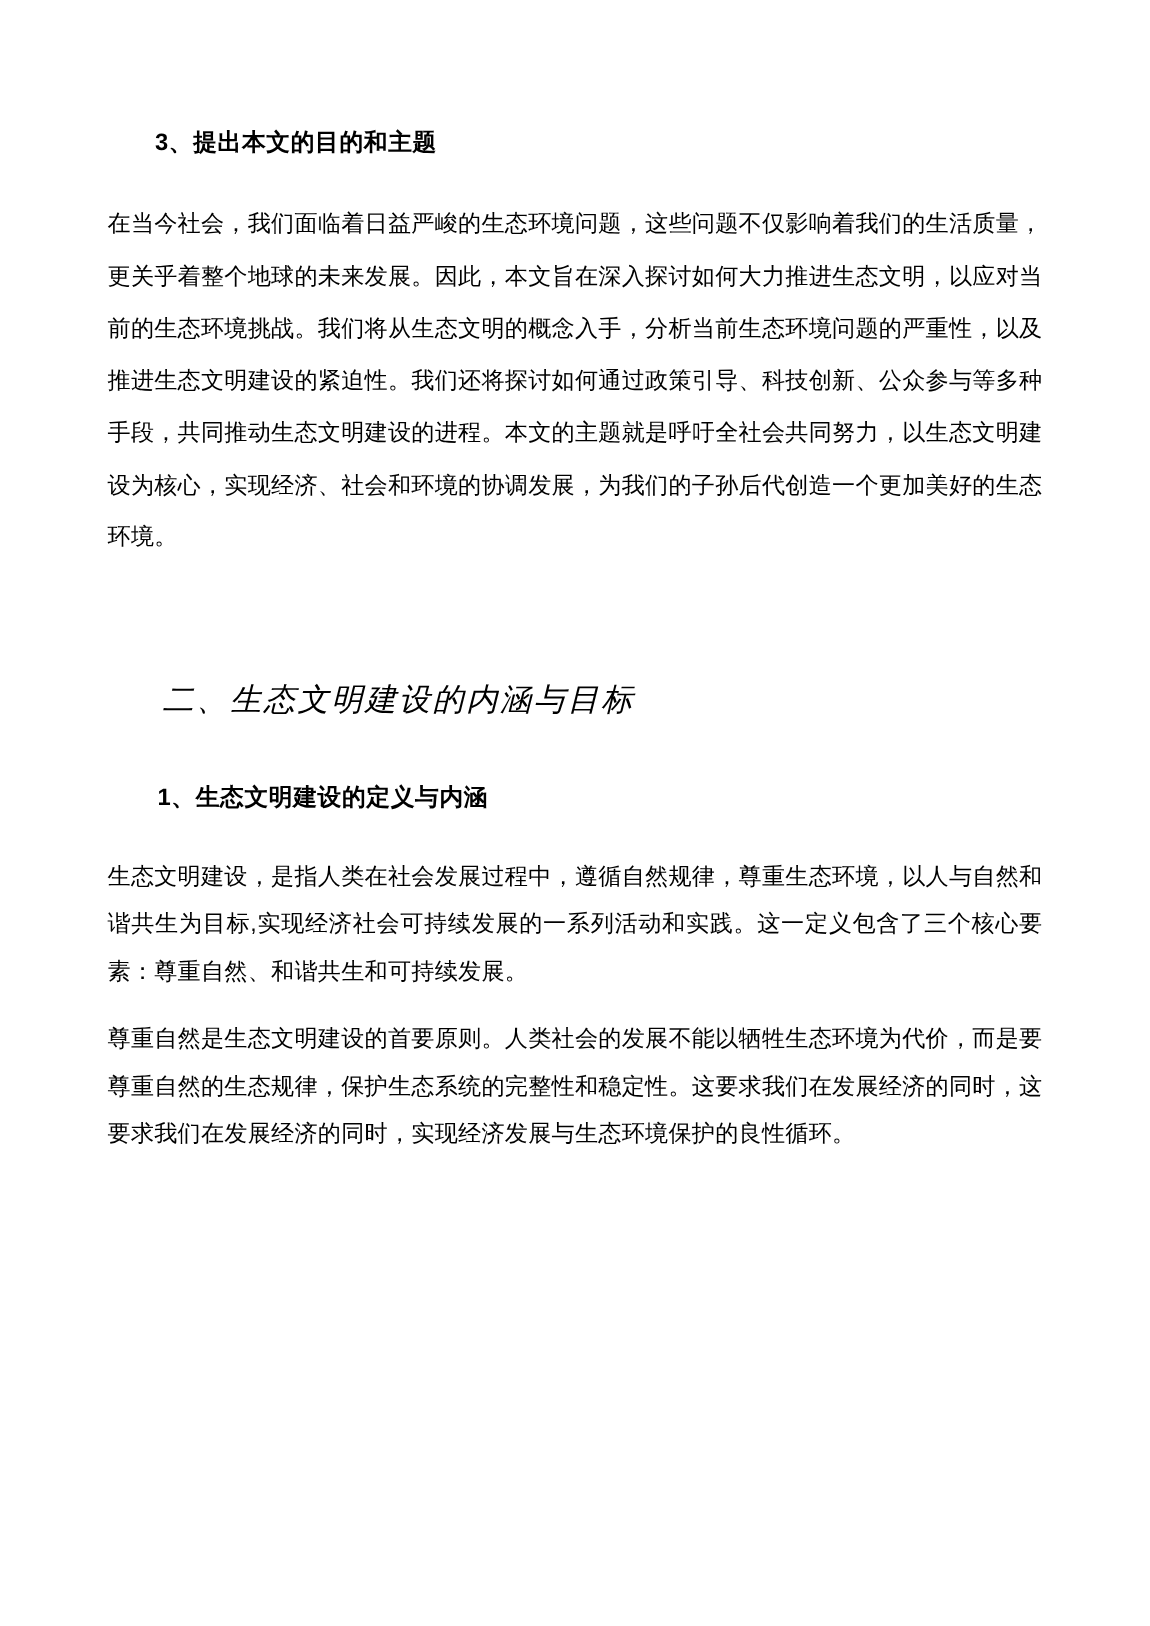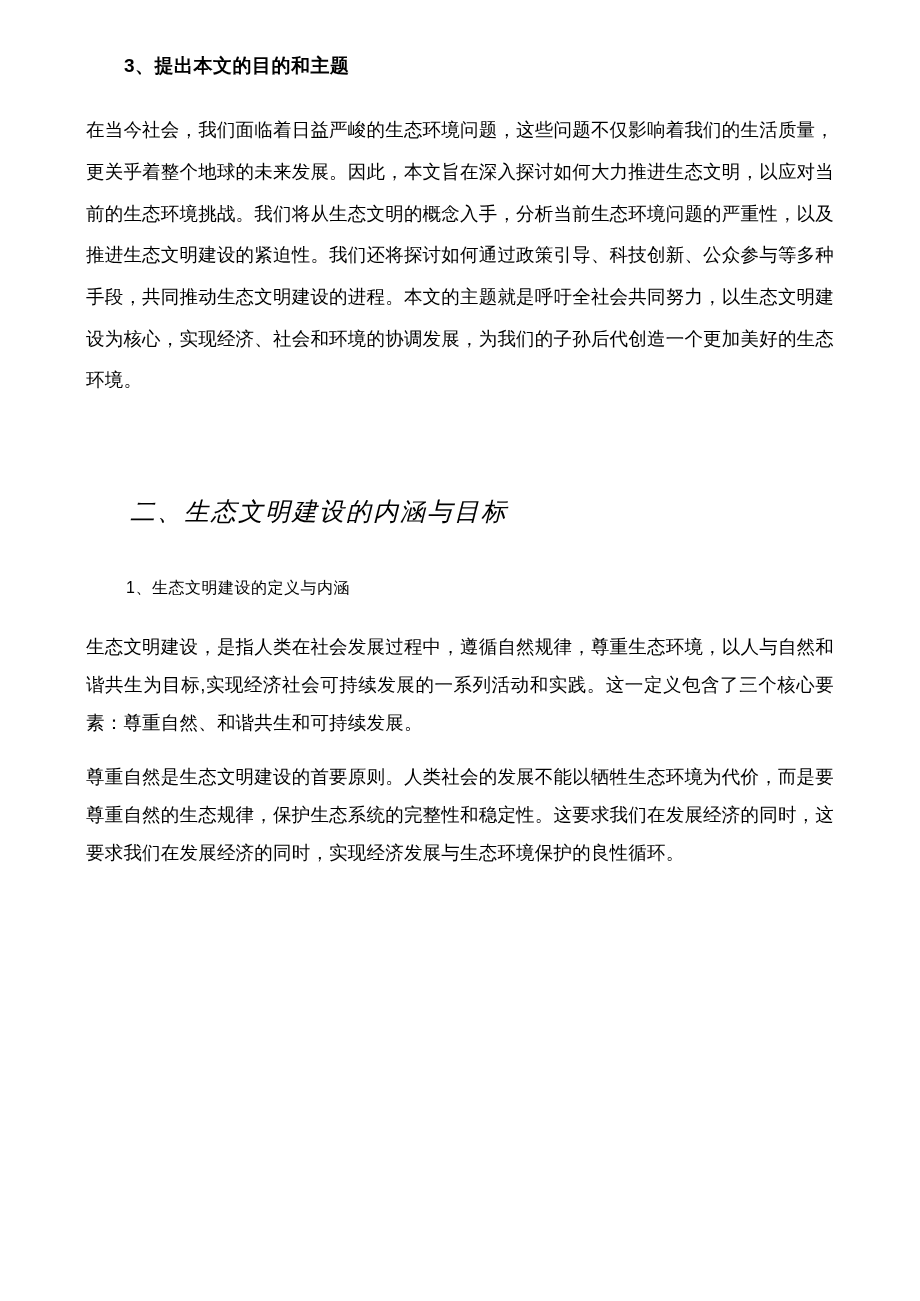--- a/index.html
+++ b/index.html
@@ -7,21 +7,21 @@
     padding: 0;
     background: #ffffff;
   }
   .page {
     position: relative;
     width: 920px;
     height: 1301px;
     background: #ffffff;
     margin: 0 auto;
     box-sizing: border-box;
-    padding: 29px 86px 40px 86px;
+    padding: 78px 86px 40px 86px;
     font-family: "Liberation Sans", sans-serif;
     color: #000000;
     overflow: hidden;
   }
   .doc-body {
     display: block;
   }
   .heading-3 {
     font-size: 19px;
     font-weight: bold;
@@ -33,22 +33,22 @@
   .heading-2 {
     font-size: 25px;
     font-weight: normal;
     line-height: 1.6;
     margin: 58px 0 44px 0;
     text-indent: 44px;
     letter-spacing: 2px;
     font-style: italic;
   }
   .heading-sub {
-    font-size: 16px;
-    font-weight: normal;
+    font-size: 19px;
+    font-weight: bold;
     line-height: 1.6;
     margin: 34px 0 28px 0;
     text-indent: 40px;
     letter-spacing: 0.5px;
   }
   .para {
     font-size: 18.5px;
     line-height: 2.25;
     margin: 0 0 18px 0;
     text-align: justify;

